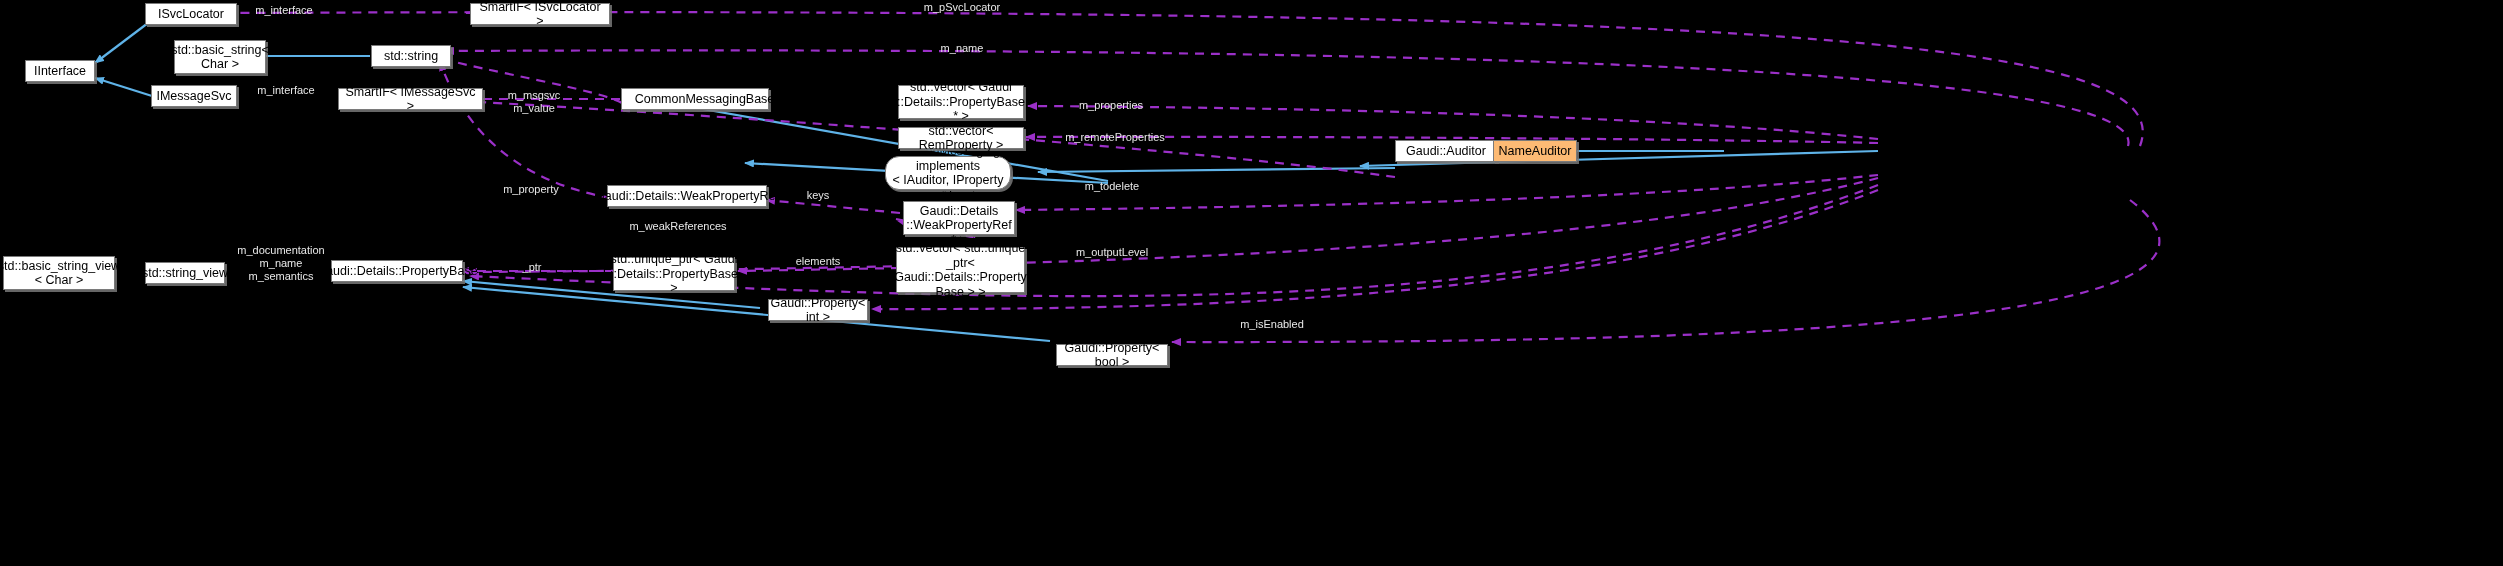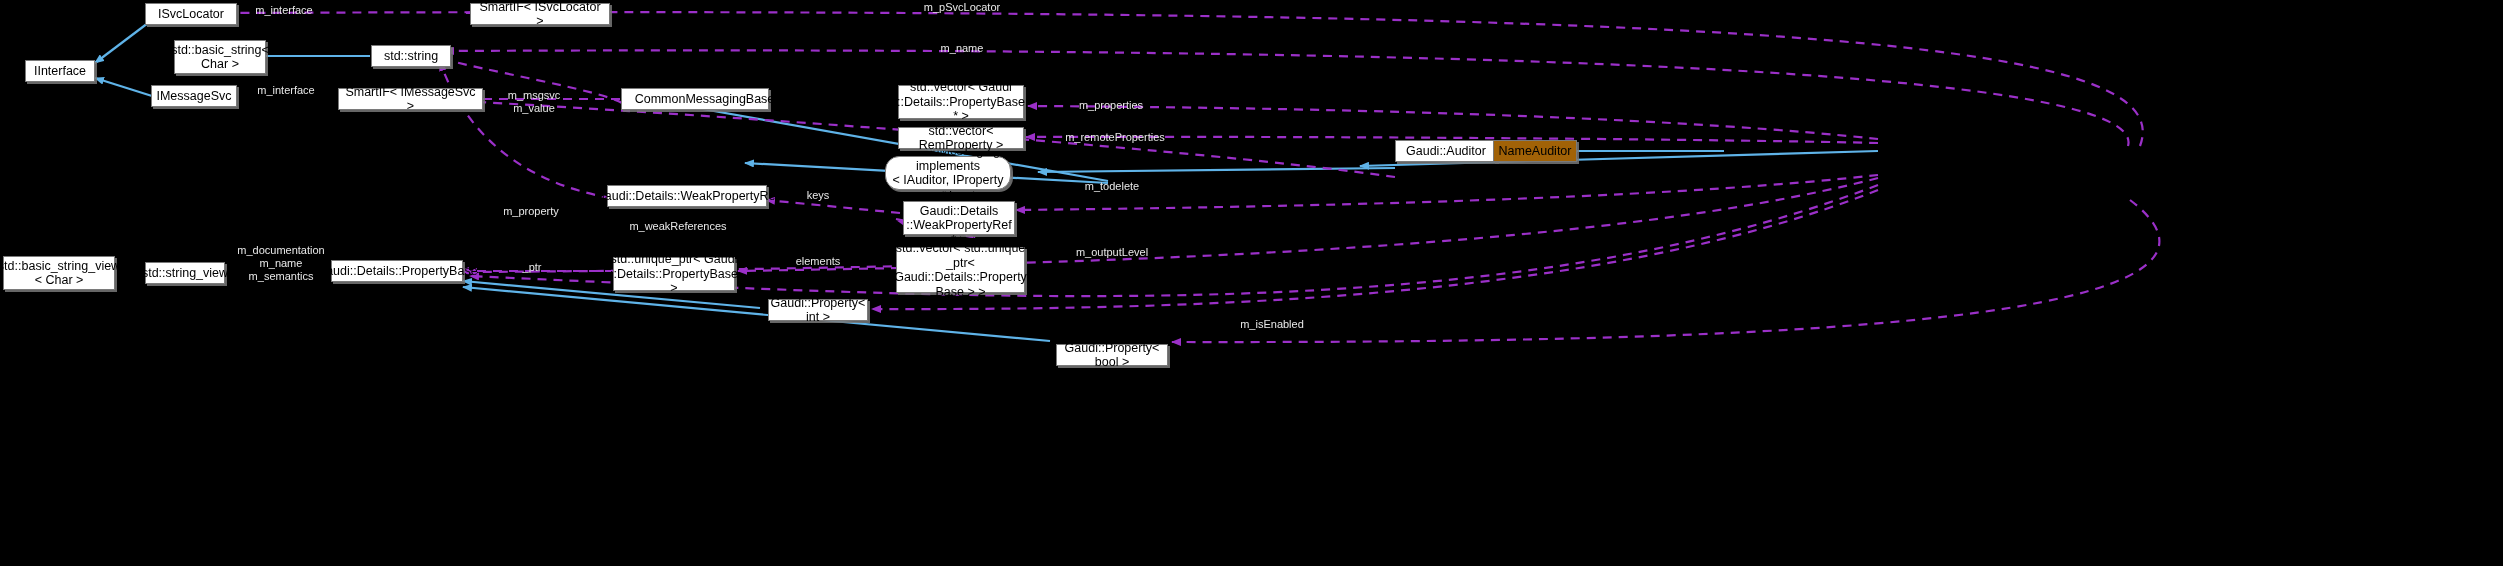--- a/index.html
+++ b/index.html
@@ -4,21 +4,21 @@
 <style>
   html,body{margin:0;padding:0;background:#000;}
   #stage{position:relative;width:2503px;height:566px;background:#000;overflow:hidden;
          font-family:"Liberation Sans", sans-serif;}
   svg.edges{position:absolute;left:0;top:0;width:2503px;height:566px;pointer-events:none;}
   .node{position:absolute;box-sizing:border-box;background:#fff;color:#000;
         border:1px solid #7a7a7a;
         box-shadow:2px 2px 0 rgba(120,120,120,0.85);
         display:flex;align-items:center;justify-content:center;text-align:center;
         font-size:12.5px;line-height:14.5px;padding:2px 5px;white-space:pre-line;}
-  .node.focus{background:#a16207;color:#000;}
+  .node.focus{background:#fdba74;color:#000;}
   .elabel{position:absolute;color:#e8e8e8;font-size:11px;line-height:13px;
           text-align:center;white-space:pre-line;transform:translate(-50%,-50%);}
 </style>
 </head>
 <body>
 
 <div id="stage">
 
   <svg class="edges" viewBox="0 0 2503 566" xmlns="http://www.w3.org/2000/svg">
     <defs>
@@ -100,21 +100,21 @@
 
   <div class="elabel" style="left:962px;  top:7px;">m_pSvcLocator</div>
   <div class="elabel" style="left:284px;  top:10px;">m_interface</div>
   <div class="elabel" style="left:962px;  top:48px;">m_name</div>
   <div class="elabel" style="left:286px;  top:90px;">m_interface</div>
   <div class="elabel" style="left:534px;  top:95px;">m_msgsvc</div>
   <div class="elabel" style="left:534px;  top:108px;">m_value</div>
   <div class="elabel" style="left:1111px; top:105px;">m_properties</div>
   <div class="elabel" style="left:1115px; top:137px;">m_remoteProperties</div>
   <div class="elabel" style="left:1112px; top:186px;">m_todelete</div>
-  <div class="elabel" style="left:531px;  top:189px;margin-top:22px;">m_property</div>
+  <div class="elabel" style="left:531px;  top:189px;">m_property</div>
   <div class="elabel" style="left:818px;  top:195px;">keys</div>
   <div class="elabel" style="left:678px;  top:226px;">m_weakReferences</div>
   <div class="elabel" style="left:1112px; top:252px;">m_outputLevel</div>
   <div class="elabel" style="left:281px;  top:263px;">m_documentation
 m_name
 m_semantics</div>
   <div class="elabel" style="left:532px;  top:267px;">_ptr</div>
   <div class="elabel" style="left:818px;  top:261px;">elements</div>
   <div class="elabel" style="left:1272px; top:324px;">m_isEnabled</div>
 

